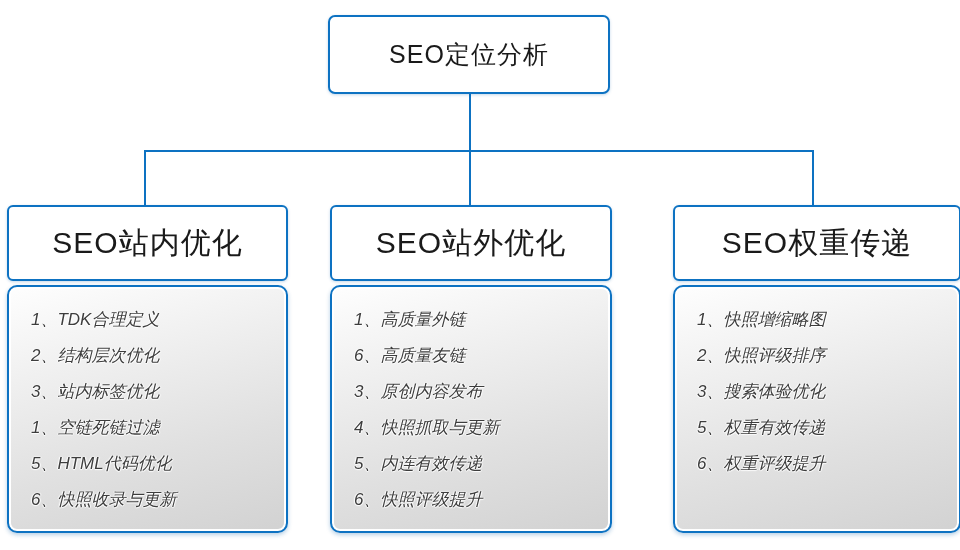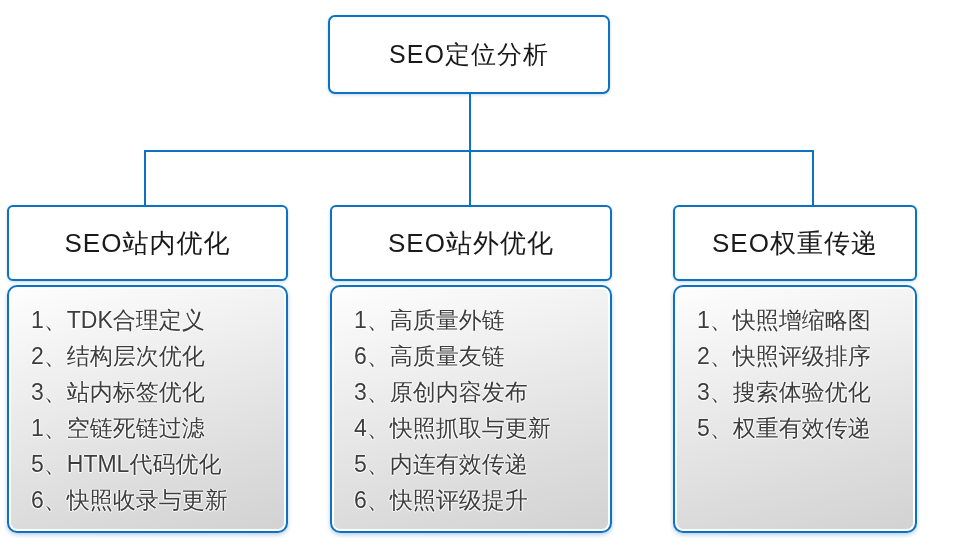--- a/index.html
+++ b/index.html
@@ -55,47 +55,48 @@
     position: absolute;
     top: 205px;
     height: 76px;
     background: #ffffff;
     border: 2px solid var(--accent);
     border-radius: 6px;
     display: flex; align-items: center; justify-content: center;
     box-shadow: 0 1px 3px rgba(20,100,170,0.25);
   }
   .col-header .title {
-    font-size: 26px;
+    font-size: 30px;
     color: var(--text-dark);
     letter-spacing: 1px;
     white-space: nowrap;
   }
 
   
   .col-body {
     position: absolute;
     top: 285px;
     height: 248px;
     border: 2px solid var(--accent);
     border-radius: 10px;
     background: linear-gradient(165deg, #fefefe 0%, #f0f0f0 30%, #e0e0e0 65%, #d2d2d2 100%);
     box-shadow: inset 0 0 0 2px #ffffff, 0 2px 4px rgba(20,100,170,0.3);
     padding: 15px 10px 14px 22px;
   }
   .col-1 { left: 7px;   width: 281px; }
   .col-2 { left: 330px; width: 282px; }
-  .col-3 { left: 673px; width: 244px; }
+  .col-3 { left: 673px; width: 288px; }
 
   .item {
-    font-size: 23px;
+    font-size: 17px;
     line-height: 36px;
     color: var(--text-item);
     white-space: nowrap;
     text-shadow: 0 1px 1px #ffffff, 0 0 2px #ffffff, 1px 0 1px #ffffff, -1px 0 1px #ffffff;
+    font-style: italic;
   }
 </style>
 </head>
 <body>
 
 <div class="canvas">
 
   <div class="line v v-root"></div>
   <div class="line h h-main"></div>
   <div class="line v v-left"></div>
@@ -131,15 +132,16 @@
   </div>
 
   <div class="col-header col-3">
     <span class="title">SEO权重传递</span>
   </div>
   <div class="col-body col-3">
     <div class="item">1、快照增缩略图</div>
     <div class="item">2、快照评级排序</div>
     <div class="item">3、搜索体验优化</div>
     <div class="item">5、权重有效传递</div>
+    <div class="item">6、权重评级提升</div>
   </div>
 
 </div>
 
 </body></html>

